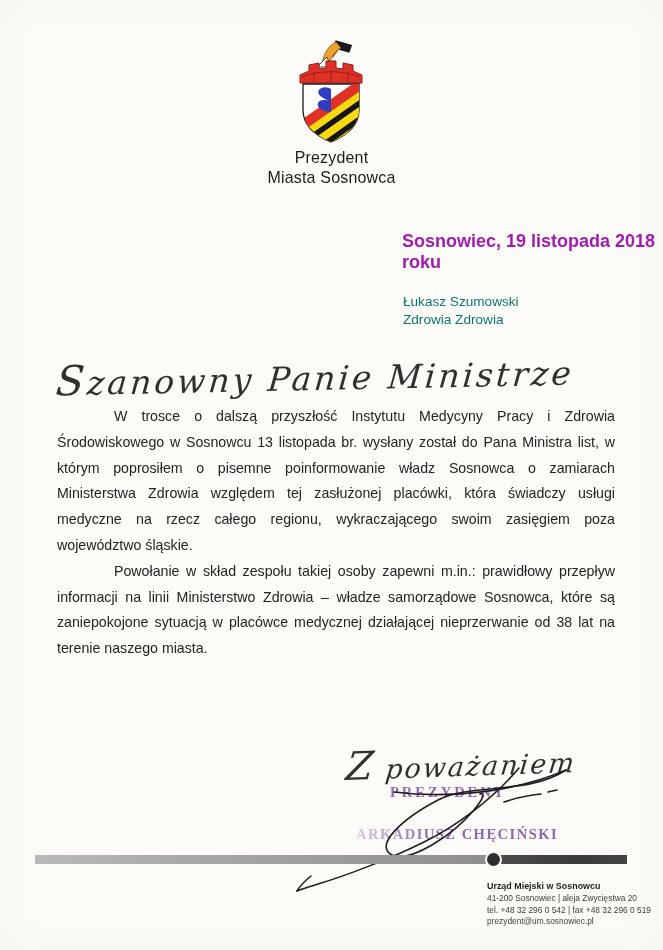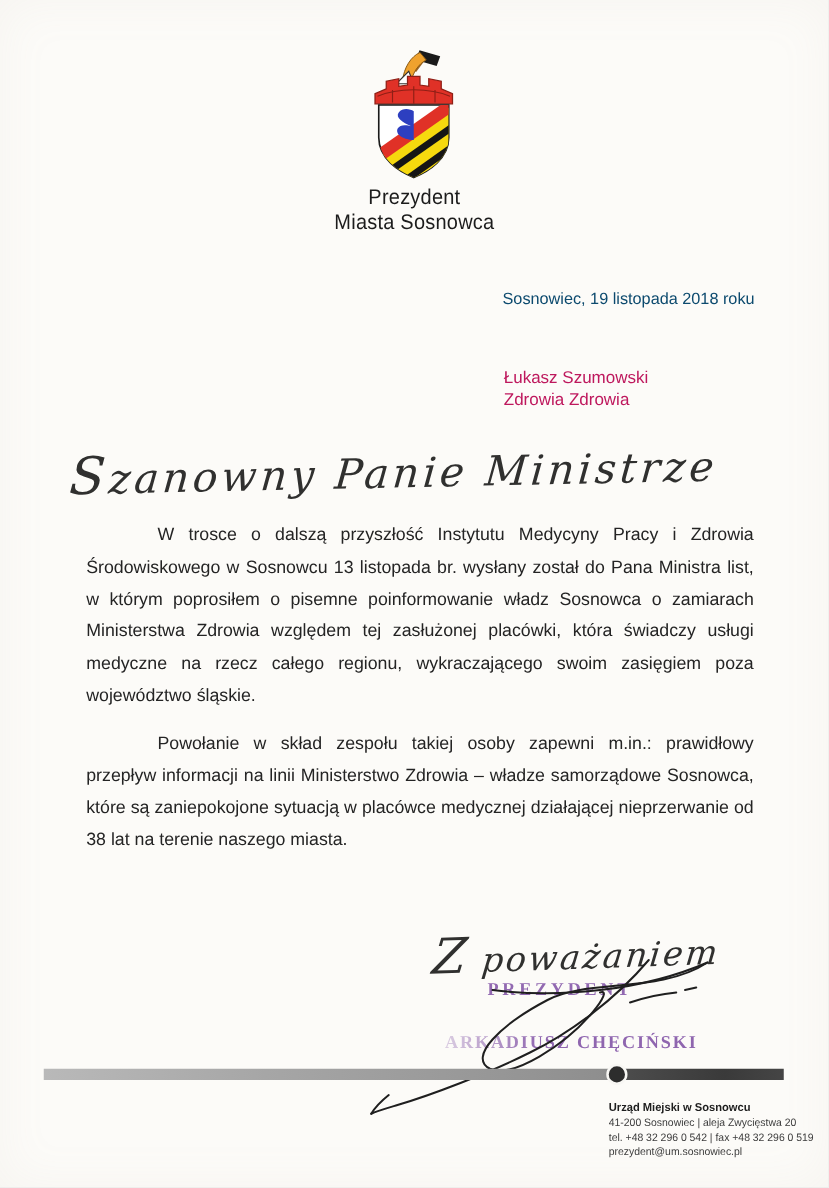--- a/index.html
+++ b/index.html
@@ -16,22 +16,22 @@
 
   
   .crest{position:absolute;left:298px;top:34px;width:66px;height:110px;}
   .letterhead-title{
     position:absolute;left:0;top:148px;width:663px;
     text-align:center;font-size:17px;line-height:20px;color:#1c1c1c;
     transform:scaleX(0.94);letter-spacing:0.2px;
   }
 
   
-  .dateline{position:absolute;left:402px;top:231px;font-size:13px;color:#0c4a6e;}
-  .recipient{position:absolute;left:403px;top:293px;font-size:13.6px;line-height:18px;color:#be185d;}
+  .dateline{position:absolute;left:402px;top:231px;font-size:18px;color:#a21caf;font-weight:bold;}
+  .recipient{position:absolute;left:403px;top:293px;font-size:13.6px;line-height:18px;color:#0f766e;}
 
   
   .handwriting{
     font-family:"DejaVu Serif",serif;
     font-style:italic;
     color:#30302f;
     white-space:nowrap;
   }
   .salutation{
     position:absolute;left:56px;top:352px;
@@ -45,21 +45,21 @@
     transform:rotate(-2deg) skewX(-8deg);
   }
   .closing-handwritten::first-letter{font-size:1.45em;}
 
   
   .letter-body{
     position:absolute;left:57px;top:404px;width:558px;
     font-size:14.2px;line-height:25.8px;
     text-align:justify;color:#242424;
   }
-  .letter-body p{margin:12px;text-indent:57px;}
+  .letter-body p{margin:0;text-indent:57px;}
 
   
   .stamp{position:absolute;font-family:"Liberation Serif",serif;font-weight:bold;}
   .stamp-title{
     left:390px;top:784px;width:180px;text-align:left;
     font-size:14.5px;letter-spacing:3px;color:#8456a8;opacity:0.88;
   }
   .stamp-name{
     left:356px;top:826px;
     font-size:14.5px;letter-spacing:1.5px;color:#8456a8;opacity:0.9;

